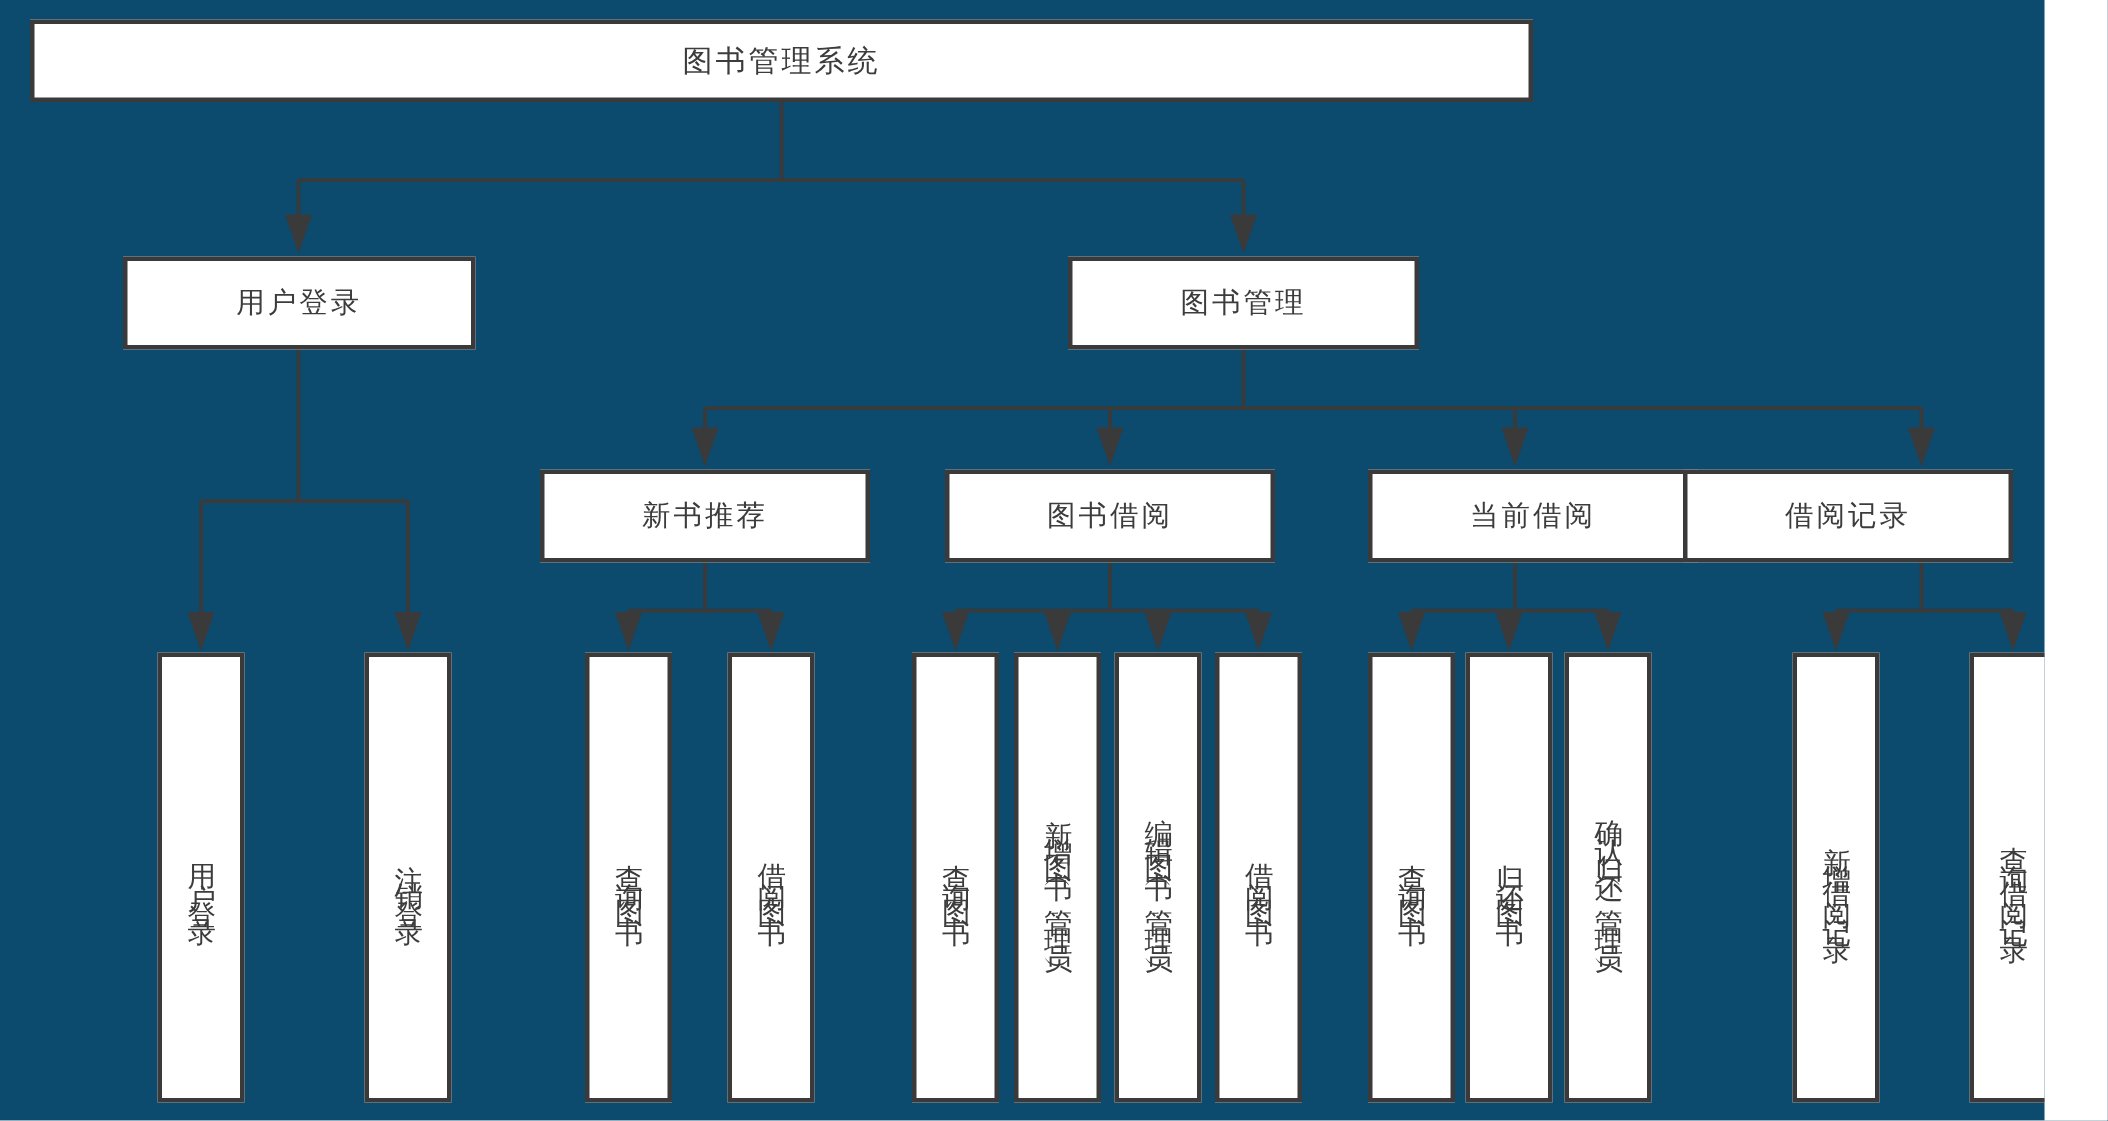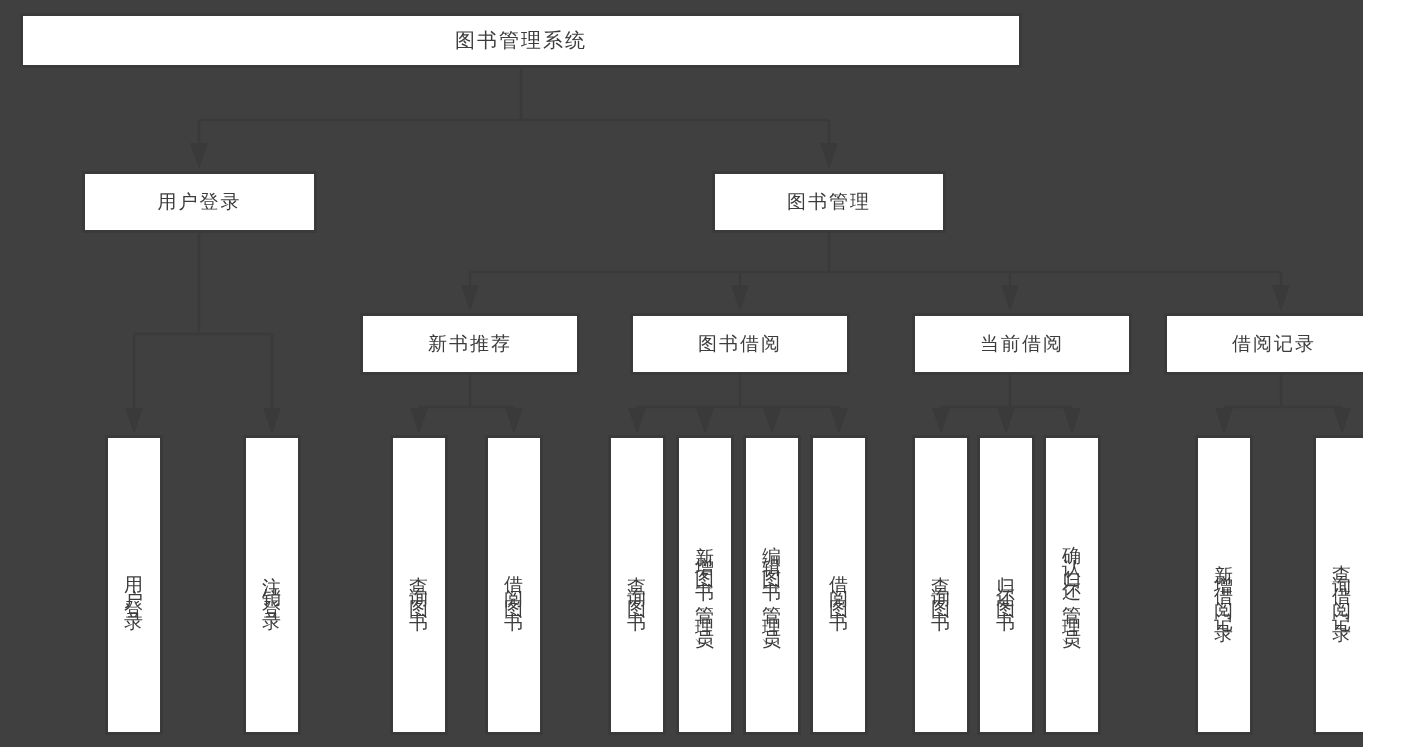--- a/index.html
+++ b/index.html
@@ -1,21 +1,21 @@
 <!DOCTYPE html>
 <html><head>
 <meta charset="utf-8">
 <style>
   html, body { margin: 0; padding: 0; background: #ffffff; }
   body { font-family: "Liberation Sans", sans-serif; }
   .canvas {
     position: relative;
     width: 1363px;
     height: 747px;
-    background: #404040;
+    background: #0c4a6e;
     overflow: hidden;
   }
   .connector-layer {
     position: absolute;
     left: 0; top: 0;
     width: 1405px; height: 747px;
     pointer-events: none;
   }
   .node {
     position: absolute;
@@ -30,21 +30,21 @@
     letter-spacing: 2px;
     white-space: nowrap;
   }
   .root-node  { left: 20px;  top: 13px;  width: 1002px; height: 55px; font-size: 20px; }
   .l2-a       { left: 82px;  top: 171px; width: 235px;  height: 62px; }
   .l2-b       { left: 712px; top: 171px; width: 234px;  height: 62px; }
   .l3         { top: 313px; width: 220px; height: 62px; }
   .l3-0 { left: 360px; }
   .l3-1 { left: 630px; }
   .l3-2 { left: 900px; margin-left: 12px; }
-  .l3-3 { left: 1164px; }
+  .l3-3 { left: 1122px; }
   .leaf {
     position: absolute;
     top: 435px;
     width: 58px;
     height: 300px;
     box-sizing: border-box;
     background: #ffffff;
     border: 3px solid #3a3a3a;
     display: flex;
     align-items: center;

